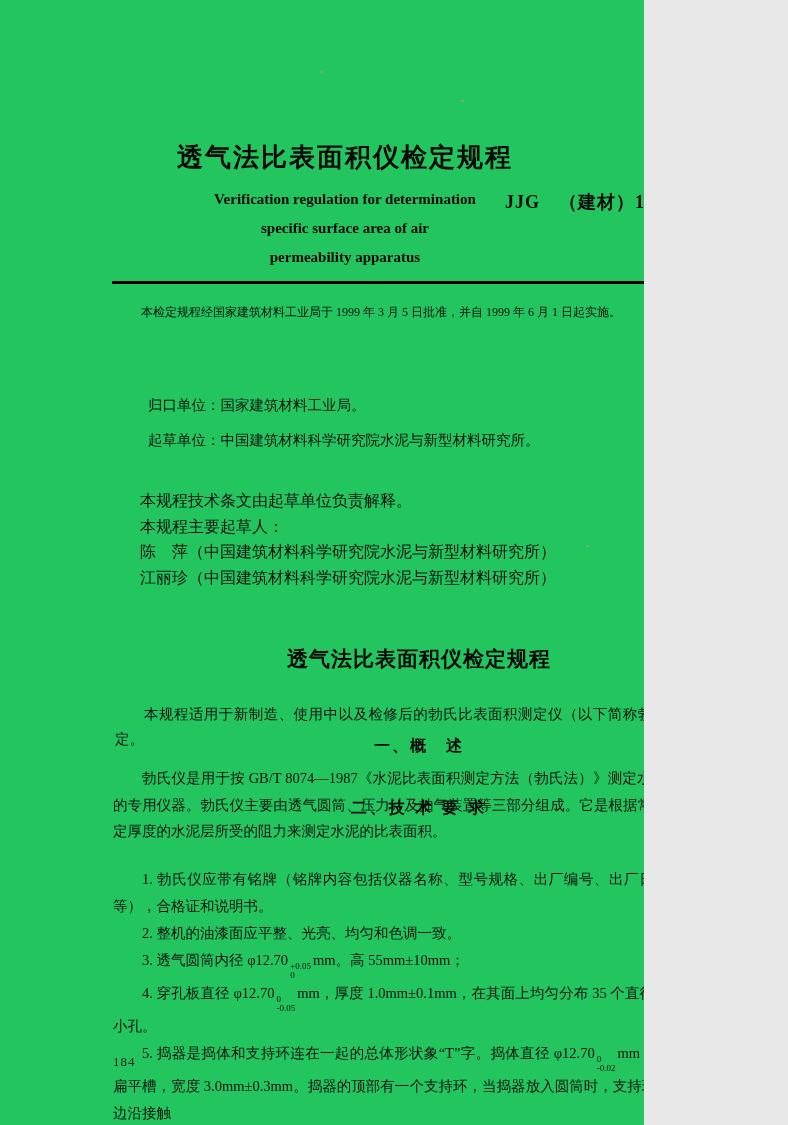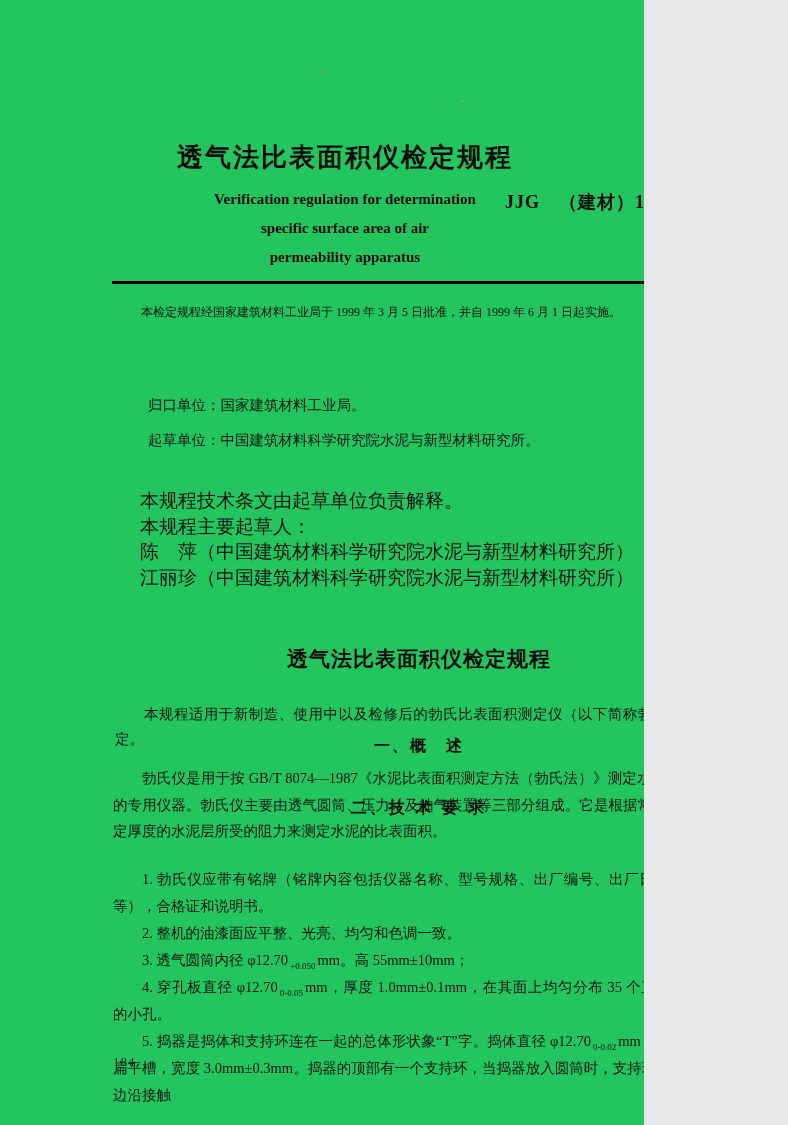--- a/index.html
+++ b/index.html
@@ -40,21 +40,21 @@
     position:absolute;top:296px;left:113px;width:612px;
     font-size:12px;line-height:25px;text-indent:2em;margin:4px;
   }
   .units{
     position:absolute;top:384px;left:140px;width:580px;
     font-size:14.5px;line-height:27px;
   }
   .units p{margin:8px;}
   .interp{
     position:absolute;top:488px;left:140px;width:580px;
-    font-size:19px;line-height:25.5px;
+    font-size:16px;line-height:25.5px;
   }
   .interp p{margin:0;}
   
   .main-title{
     position:absolute;top:645px;left:113px;width:612px;
     text-align:center;
     font-family:"Liberation Sans","DejaVu Sans",sans-serif;
     font-weight:bold;font-size:21px;letter-spacing:1px;margin:0;
     color:#0a0a0a;
   }
@@ -81,21 +81,21 @@
     letter-spacing:3px;color:#0a0a0a;
   }
   .tech-items{
     position:absolute;top:866px;left:113px;width:616px;
   }
   .tech-items p.item{
     margin:0;font-size:14.5px;line-height:27px;
     text-indent:2em;text-align:justify;
   }
   .stack{
-    display:inline-flex;flex-direction:row;
+    display:inline-flex;flex-direction:column;
     vertical-align:-4px;
     font-size:9px;line-height:9px;text-align:left;
     margin:0 2px;text-indent:0;
   }
   .page-number{
     position:absolute;top:1054px;left:113px;
     font-size:13px;color:#222;letter-spacing:1px;
   }
   .speck{position:absolute;background:#9a9a9a;border-radius:50%;}
 </style>

